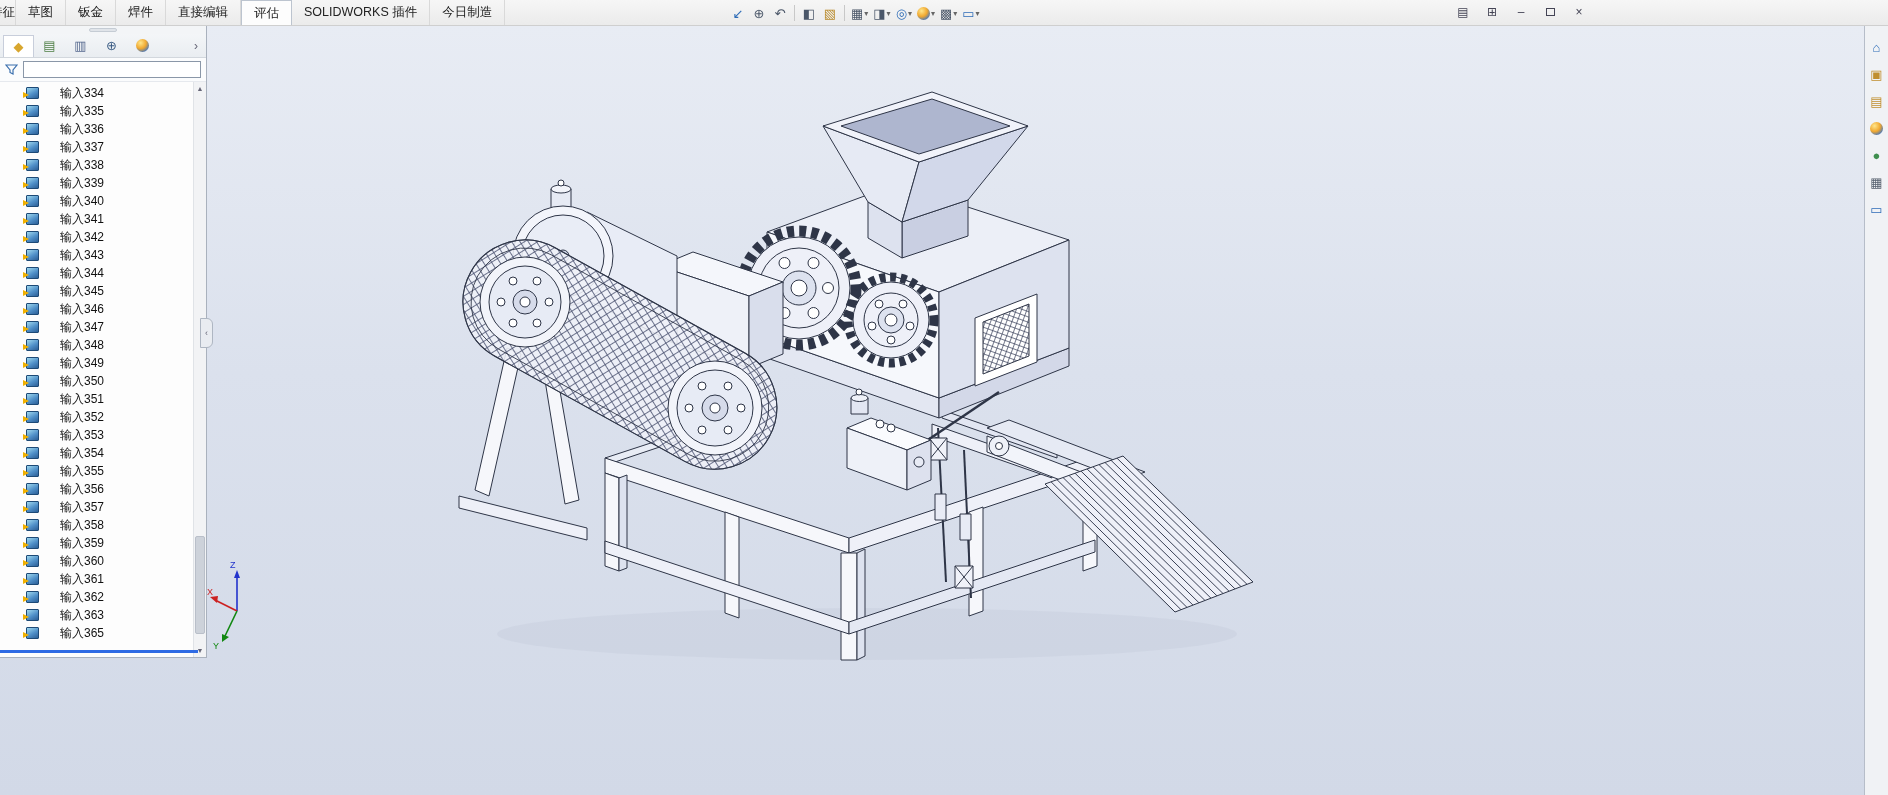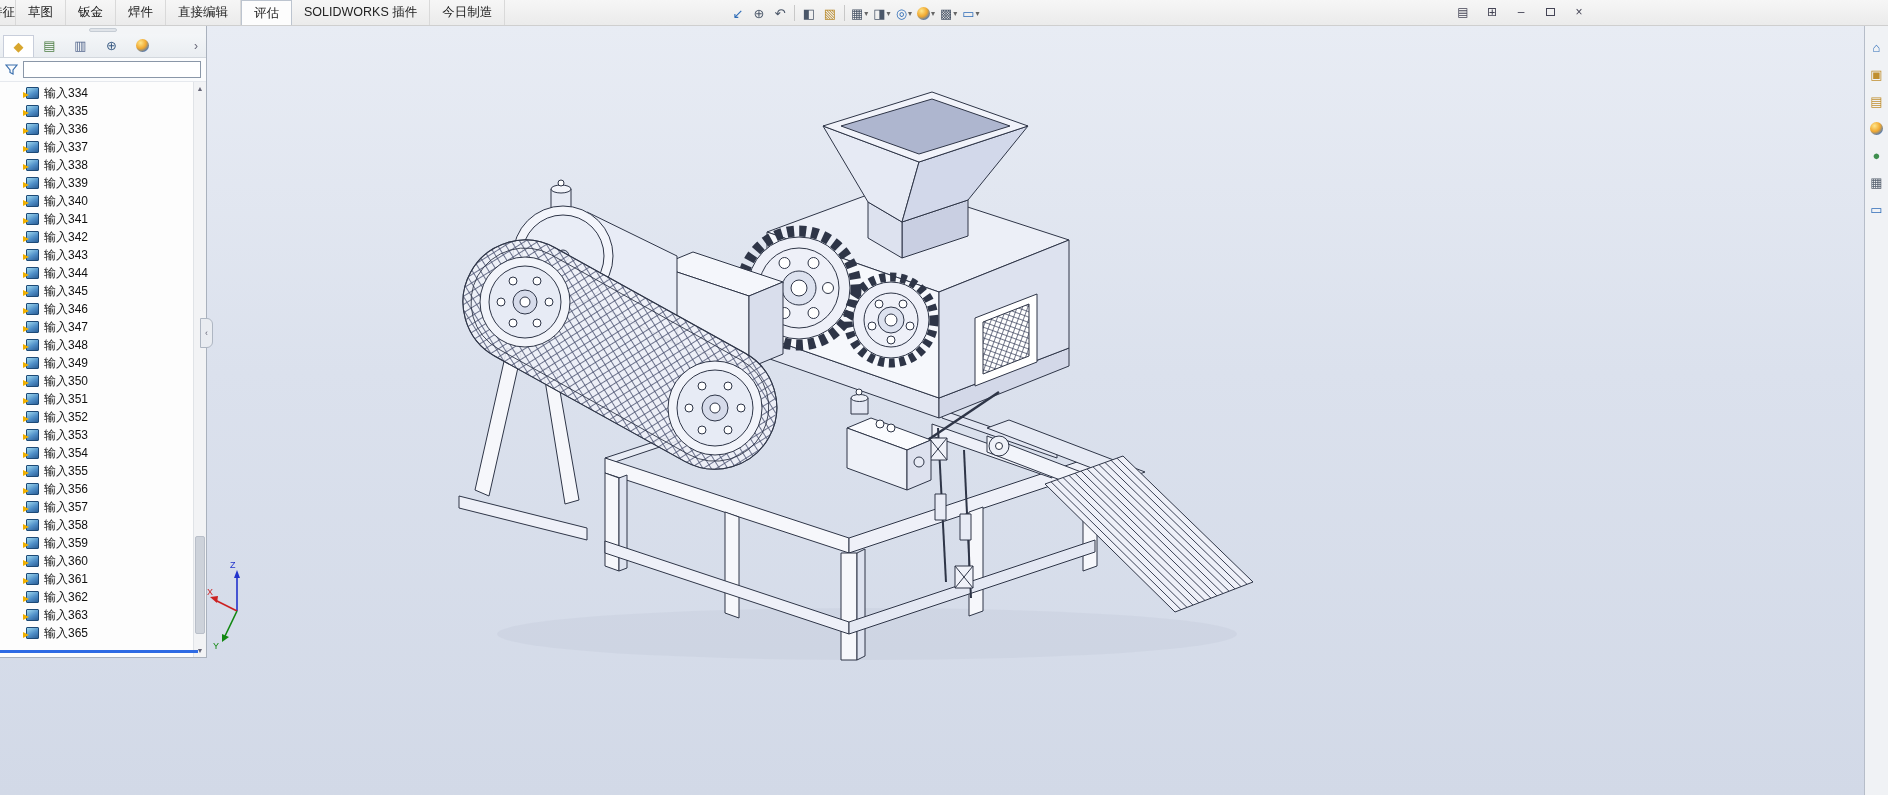--- a/index.html
+++ b/index.html
@@ -40,21 +40,21 @@
   .ptabs { height:24px; display:flex; align-items:center; padding:0 3px;
     background:linear-gradient(#f4f6f8,#e9edf1); border-bottom:1px solid #d2d7dd; }
   .ptab { width:31px; height:22px; display:flex; align-items:center; justify-content:center; font-size:13px; }
   .ptab.first { background:#fff; border:1px solid #c8cedb; border-bottom:none; }
   .chev { margin-left:auto; width:14px; color:#667; font-size:12px; text-align:center; }
   .filterrow { height:24px; display:flex; align-items:center; gap:5px; padding:2px 5px;
     border-bottom:1px solid #e6e9ee; background:#fbfcfd; }
   .filter-input { flex:1; height:17px; border:1px solid #8a97a8; font-size:11px; padding:0 3px; background:#fff; }
   .tree { position:relative; flex:1; overflow:hidden; background:#fdfdfd; }
   #tree-list { list-style:none; padding-top:2px; }
-  .tree-row { height:18px; display:flex; align-items:center; padding-left:26px; gap:5px;
+  .tree-row { height:18px; display:flex; align-items:center; padding-left:26px; gap:21px;
     font-size:12px; color:#111; white-space:nowrap; }
   .tree-ico { position:relative; width:13px; height:12px; flex:0 0 auto; border-radius:1px;
     background:linear-gradient(150deg,#9fd8ee 0%,#4f8fc8 55%,#2d5f96 100%); border:1px solid #1d4a77; }
   .tree-ico::after { content:''; position:absolute; left:-4px; top:4px; width:0; height:0;
     border-style:solid; border-width:3px 0 3px 6px; border-color:transparent transparent transparent #f0b000; }
   .vsb { position:absolute; right:0; top:0; bottom:0; width:13px; background:#f2f3f5; border-left:1px solid #e0e3e7; }
   .vsb .arr { position:absolute; left:0; width:12px; height:13px; font-size:7px; color:#667;
     display:flex; align-items:center; justify-content:center; }
   .arr.up { top:0; } .arr.dn { bottom:0; }
   .thumb { position:absolute; left:1px; width:10px; top:79%; height:17%;

